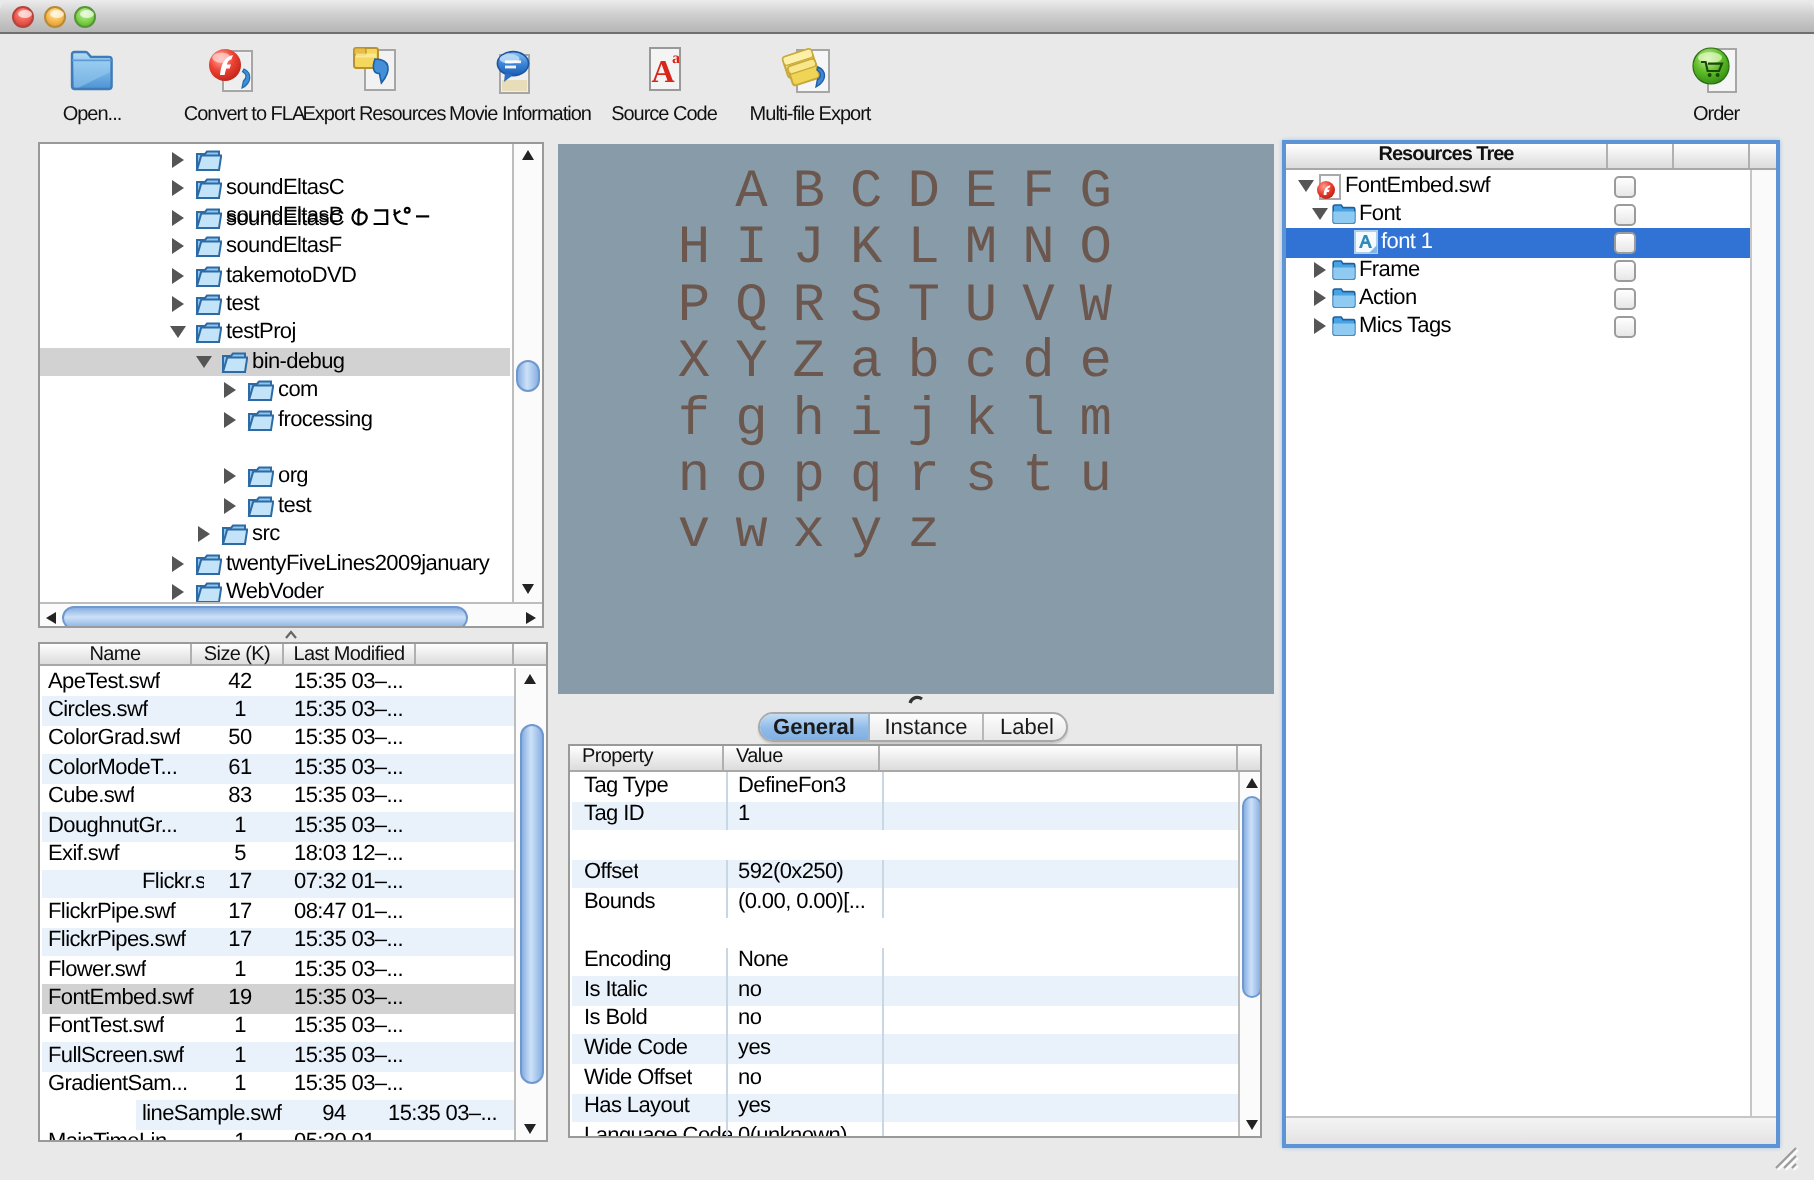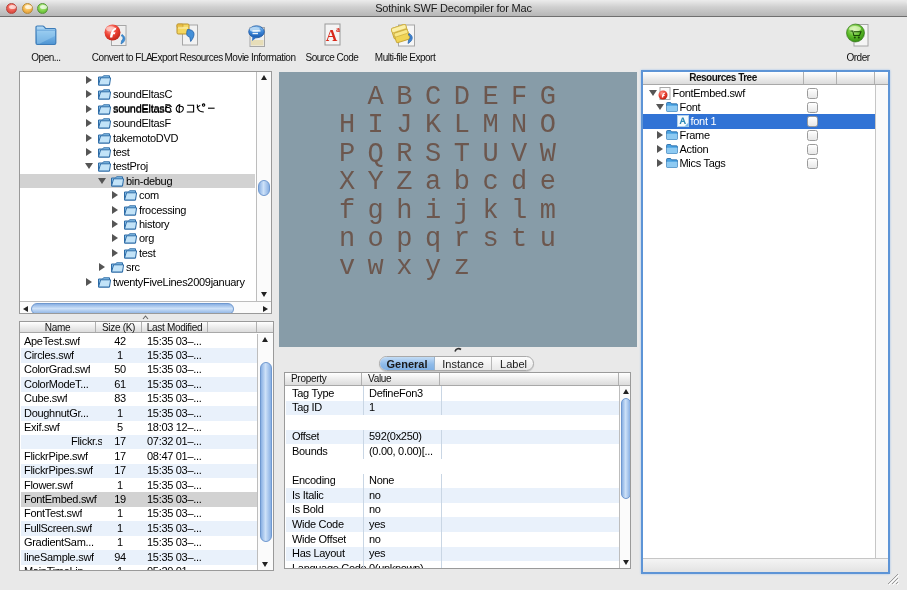--- a/index.html
+++ b/index.html
@@ -52,21 +52,20 @@
 <div id="titlebar">
  <div id="tl-r" class="tl">
       <i></i>
     </div>
     <div id="tl-y" class="tl">
       <i></i>
     </div>
     <div id="tl-g" class="tl">
       <i></i>
     </div>
- <div class="title">Sothink SWF Decompiler for Mac</div>
 </div>
 
 <div id="toolbar">
 <div class="tbi" style="left:46px;transform:translateX(-50%);">
       <div class="ic" style="transform:translateX(0px);">
         <svg width="25" height="25" viewBox="0 0 25 25">
 <defs>
             <linearGradient id="fg" x1="0" y1="0" x2="0" y2="1">
 <stop offset="0" stop-color="#b7dcf6"></stop>
               <stop offset=".5" stop-color="#79b7e8"></stop>
@@ -263,28 +262,20 @@
 <div class="txt" style="left:119px;">com</div>
 </div>
 <div class="trow" style="left:0;top:130.6px;width:236px;">
 <div class="tri cl" style="left:92px;top:3px;"></div>
 <svg class="abs" style="left:103px;top:1px" width="14" height="12" viewBox="0 0 14 12">
 <path d="M1.5 3 L1.5 11 L12.5 11 L12.5 1.8 L6.5 1.8 L5.5 3 Z" fill="#8ec6ee" stroke="#2d6ba6" stroke-width="1"></path>
 <path d="M1.5 11 L3.6 3.8 L13.6 3.8 L12.5 11 Z" fill="#c2e3f8" stroke="#2d6ba6" stroke-width="1"></path>
 </svg>
 <div class="txt" style="left:119px;">frocessing</div>
 </div>
-<div class="trow" style="left:0;top:145.0px;width:236px;">
-<div class="tri cl" style="left:92px;top:3px;"></div>
-<svg class="abs" style="left:103px;top:1px" width="14" height="12" viewBox="0 0 14 12">
-<path d="M1.5 3 L1.5 11 L12.5 11 L12.5 1.8 L6.5 1.8 L5.5 3 Z" fill="#8ec6ee" stroke="#2d6ba6" stroke-width="1"></path>
-<path d="M1.5 11 L3.6 3.8 L13.6 3.8 L12.5 11 Z" fill="#c2e3f8" stroke="#2d6ba6" stroke-width="1"></path>
-</svg>
-<div class="txt" style="left:119px;">history</div>
-</div>
 <div class="trow" style="left:0;top:159.4px;width:236px;">
 <div class="tri cl" style="left:92px;top:3px;"></div>
 <svg class="abs" style="left:103px;top:1px" width="14" height="12" viewBox="0 0 14 12">
 <path d="M1.5 3 L1.5 11 L12.5 11 L12.5 1.8 L6.5 1.8 L5.5 3 Z" fill="#8ec6ee" stroke="#2d6ba6" stroke-width="1"></path>
 <path d="M1.5 11 L3.6 3.8 L13.6 3.8 L12.5 11 Z" fill="#c2e3f8" stroke="#2d6ba6" stroke-width="1"></path>
 </svg>
 <div class="txt" style="left:119px;">org</div>
 </div>
 <div class="trow" style="left:0;top:173.8px;width:236px;">
 <div class="tri cl" style="left:92px;top:3px;"></div>
@@ -302,20 +293,28 @@
 </svg>
 <div class="txt" style="left:106px;">src</div>
 </div>
 <div class="trow" style="left:0;top:202.6px;width:236px;">
 <div class="tri cl" style="left:66px;top:3px;"></div>
 <svg class="abs" style="left:77px;top:1px" width="14" height="12" viewBox="0 0 14 12">
 <path d="M1.5 3 L1.5 11 L12.5 11 L12.5 1.8 L6.5 1.8 L5.5 3 Z" fill="#8ec6ee" stroke="#2d6ba6" stroke-width="1"></path>
 <path d="M1.5 11 L3.6 3.8 L13.6 3.8 L12.5 11 Z" fill="#c2e3f8" stroke="#2d6ba6" stroke-width="1"></path>
 </svg>
 <div class="txt" style="left:93px;">twentyFiveLines2009january</div>
+</div>
+<div class="trow" style="left:0;top:217.0px;width:236px;">
+<div class="tri cl" style="left:66px;top:3px;"></div>
+<svg class="abs" style="left:77px;top:1px" width="14" height="12" viewBox="0 0 14 12">
+<path d="M1.5 3 L1.5 11 L12.5 11 L12.5 1.8 L6.5 1.8 L5.5 3 Z" fill="#8ec6ee" stroke="#2d6ba6" stroke-width="1"></path>
+<path d="M1.5 11 L3.6 3.8 L13.6 3.8 L12.5 11 Z" fill="#c2e3f8" stroke="#2d6ba6" stroke-width="1"></path>
+</svg>
+<div class="txt" style="left:93px;">WebVoder</div>
 </div>
 <div class="sbv" style="left:236px;top:0;width:15px;height:229px;">
 <div class="arr up" style="left:4px;top:3px;"></div>
 <div class="thv" style="top:108px;height:16px;"></div>
 <div class="arr dn" style="left:4px;top:220px;"></div>
 </div>
 <div class="sbh" style="left:0;top:229px;width:251px;height:14px;">
 <div class="arr lf" style="left:3px;top:4px;"></div>
 <div class="thh" style="left:11px;width:203px;"></div>
 <div class="arr rt" style="left:243px;top:4px;"></div>
@@ -399,21 +398,21 @@
 <div class="lrow alt" style="top:199.2px;width:236px;">
       <div class="c1" style="max-width:78px;">FullScreen.swf</div>
       <div class="c2">1</div>
       <div class="c3">15:35 03–...</div>
     </div>
 <div class="lrow" style="top:213.6px;width:236px;">
       <div class="c1" style="max-width:78px;">GradientSam...</div>
       <div class="c2">1</div>
       <div class="c3">15:35 03–...</div>
     </div>
-<div class="lrow alt" style="top:228.0px;width:236px;">
+<div class="lrow alt" style="top:228.0px;width:236px;margin-left:47px;">
       <div class="c1" style="max-width:78px;">lineSample.swf</div>
       <div class="c2">94</div>
       <div class="c3">15:35 03–...</div>
     </div>
 <div class="lrow" style="top:242.4px;width:236px;">
       <div class="c1" style="max-width:78px;">MainTimeLin...</div>
       <div class="c2">1</div>
       <div class="c3">05:20 01–...</div>
     </div>
 <div class="sbv" style="left:237px;top:12px;width:16px;height:237px;">

